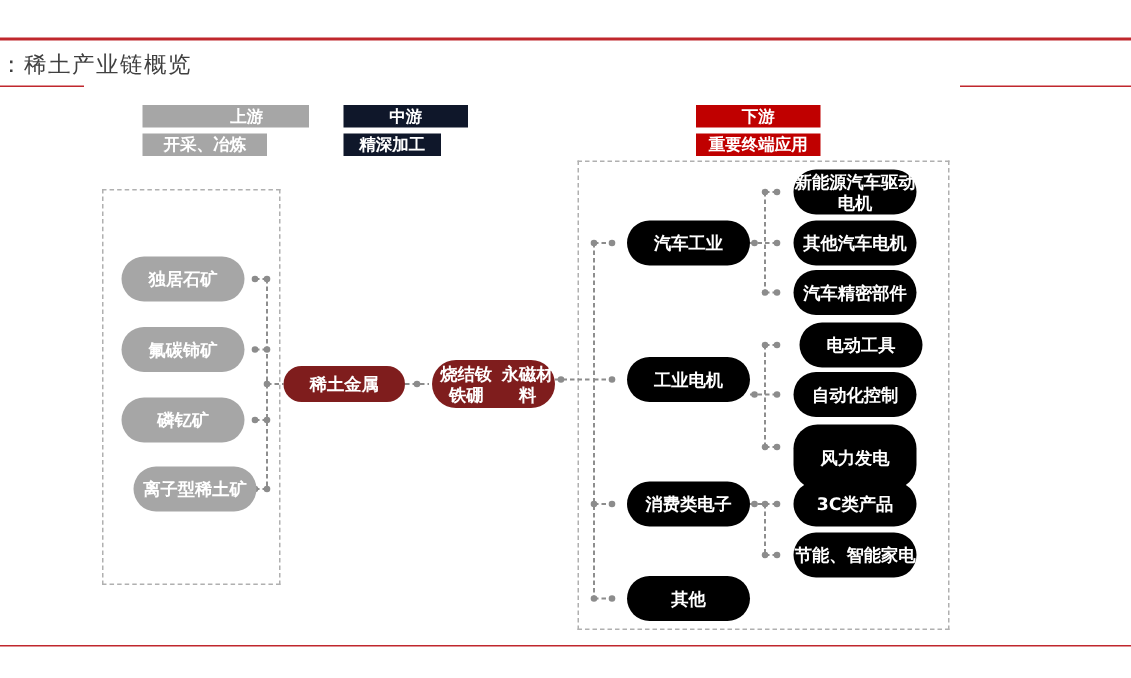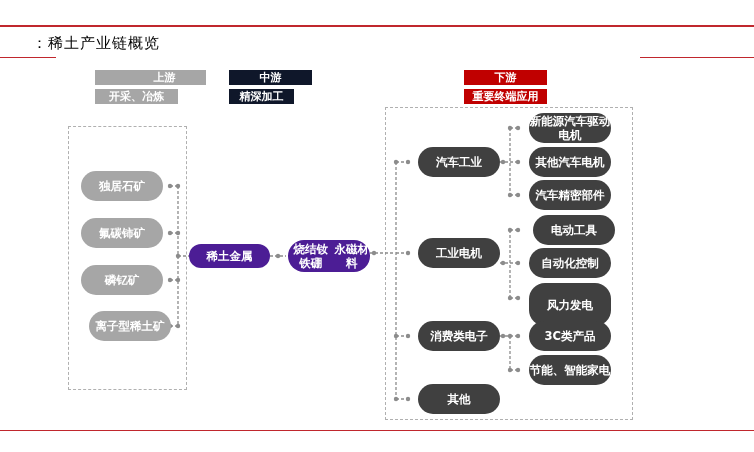--- a/index.html
+++ b/index.html
@@ -1,35 +1,35 @@
 <!DOCTYPE html>
 <html><head>
 <meta charset="utf-8">
 <style>
   html, body { margin: 0; padding: 0; background: #ffffff; }
   body { width: 754px; height: 452px; position: relative; overflow: hidden;
          font-family: "DejaVu Sans", "Liberation Sans", sans-serif; }
   .abs { position: absolute; }
   .rule-top { left: 0; top: 25px; width: 754px; height: 2px; background: #c0272d; }
   .rule-bottom { left: 0; top: 430px; width: 754px; height: 1px; background: #c0272d; }
-  .title { left: 0; top: 34px; font-size: 15px; color: #000000; font-family: Liberation Mono, monospace; letter-spacing: 1px; padding-left: 32px; }
+  .title { left: 0; top: 34px; font-size: 15px; color: #404040; font-family: Liberation Mono, monospace; letter-spacing: 1px; }
   .title-underline { left: 0; top: 57px; width: 56px; height: 1px; background: #c0272d; }
   .right-underline { left: 640px; top: 57px; width: 114px; height: 1px; background: #c0272d; }
 
   .hdr { color: #fff; font-size: 11px; font-weight: bold; text-align: center; height: 15px; line-height: 15px; }
   .hdr.gray { background: #a6a6a6; }
   .hdr.blue { background: #0f172a; }
   .hdr.red { background: #c00000; }
 
   .dashbox { border: 1.5px dashed #b0b0b0; box-sizing: border-box; }
 
   .pill { border-radius: 16px; color: #fff; font-size: 11.5px; font-weight: bold; display: flex; align-items: center; justify-content: center; text-align: center; line-height: 14px; }
   .pill.gray { background: #a6a6a6; }
-  .pill.blue { background: #4c1d95; }
-  .pill.red { background: #404040; }
+  .pill.blue { background: #7f1d1d; }
+  .pill.red { background: #000000; }
 
   svg.conn { position: absolute; left: 0; top: 0; }
 </style>
 </head>
 <body>
 
 <div class="abs rule-top"></div>
 <div class="abs title">：稀土产业链概览</div>
 <div class="abs title-underline"></div>
 <div class="abs right-underline"></div>

